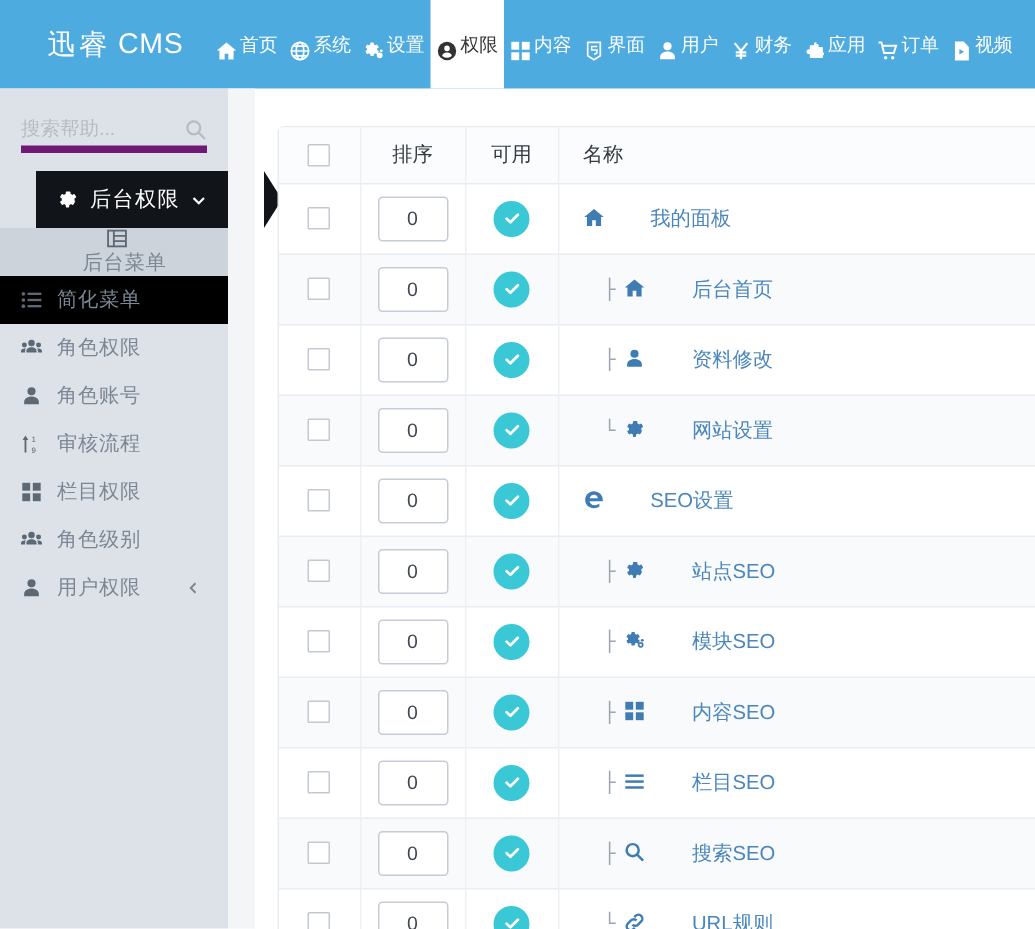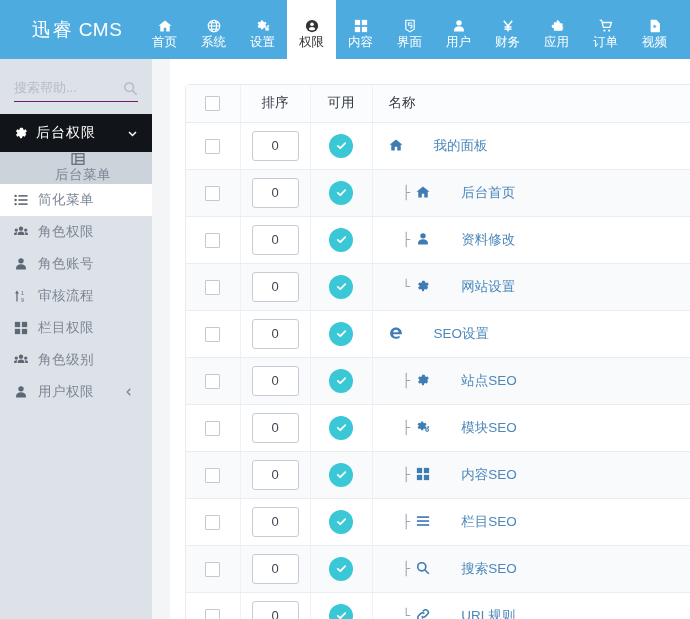--- a/index.html
+++ b/index.html
@@ -26,21 +26,21 @@
     letter-spacing: .5px;
     white-space: nowrap;
     justify-content: center;
   }
   #logo .logo-cn { font-weight: 400; letter-spacing: 2px; }
   #logo .logo-en { font-weight: 400; margin-left: 5px; }
 
   #topnav { display: flex; align-items: stretch; height: 59px; }
   .navitem {
     width: 49px; height: 59px;
-    display: flex; flex-direction: column;
+    display: flex; 
     align-items: center; justify-content: center;
     color: #ffffff;
     gap: 2px;
     cursor: pointer;
     position: relative;
   }
   .navitem.active { background: #ffffff; color: #333333; }
   .navitem .nav-ico {
     height: 22px; display: flex; align-items: flex-end; justify-content: center;
   }
@@ -56,39 +56,39 @@
   #sidebar-gap {
     position: absolute; left: 152px; top: 59px;
     width: 18px; height: 560px;
     background: #f3f5f7;
   }
   #search-wrap {
     height: 55px; padding: 16px 14px 0 14px;
     position: relative;
   }
   #search-inner {
-    border-bottom: 1px solid #701a75;
+    border-bottom: 5px solid #701a75;
     height: 27px;
     display: flex; align-items: center;
     justify-content: space-between;
   }
   #search-input {
     border: 0; outline: 0; background: transparent;
     font-family: inherit; font-size: 13px;
     color: #a7b0bb; width: 95px;
     padding: 0; line-height: 18px;
   }
   #search-input::placeholder { color: #b4bcc5; }
   #search-icon { color: #b4bcc5; display: flex; }
 
   .menu-head {
     height: 38px; background: #111418;
     display: flex; align-items: center;
     padding-left: 14px; color: #ffffff;
-    position: relative; cursor: pointer;
+    position: relative; cursor: pointer; margin-left: 24px;
   }
   .menu-head .mh-ico { width: 22px; display: flex; color: #ffffff; }
   .menu-head .mh-lbl { font-size: 14px; letter-spacing: 1px; flex: 1; }
   .menu-head .mh-caret { margin-right: 14px; display: flex; }
   .menu-head::after {
     content: ""; position: absolute;
     left: 152px; top: 0;
     border-top: 19px solid transparent;
     border-bottom: 19px solid transparent;
     border-left: 12px solid #111418;
@@ -101,21 +101,21 @@
     color: #7b8794; font-size: 13.5px;
     cursor: pointer;
     letter-spacing: .5px;
     position: relative;
   }
   .menu-item .mi-ico {
     width: 24px; display: flex; align-items: center;
     color: #5d6875;
   }
   .menu-item.sel-dark { background: #ccd3db; flex-direction: column; }
-  .menu-item.sel-light { background: #ffffff; }
+  .menu-item.sel-light { background: #000000; }
   .menu-item .mi-collapse {
     position: absolute; right: 18px; color: #7b8794; display: flex;
   }
 
   
   #panel {
     position: absolute; left: 185px; top: 84px;
     width: 520px;
     background: #ffffff;
     border: 1px solid #e7ebf0;

